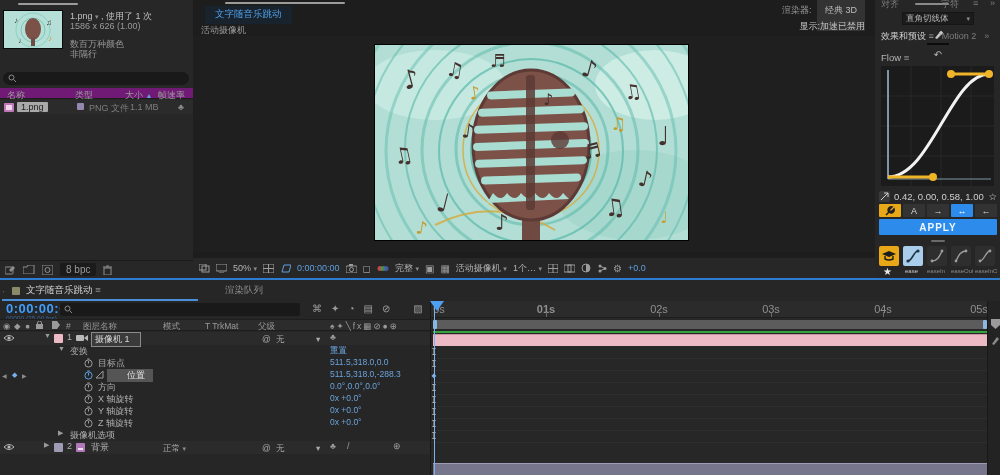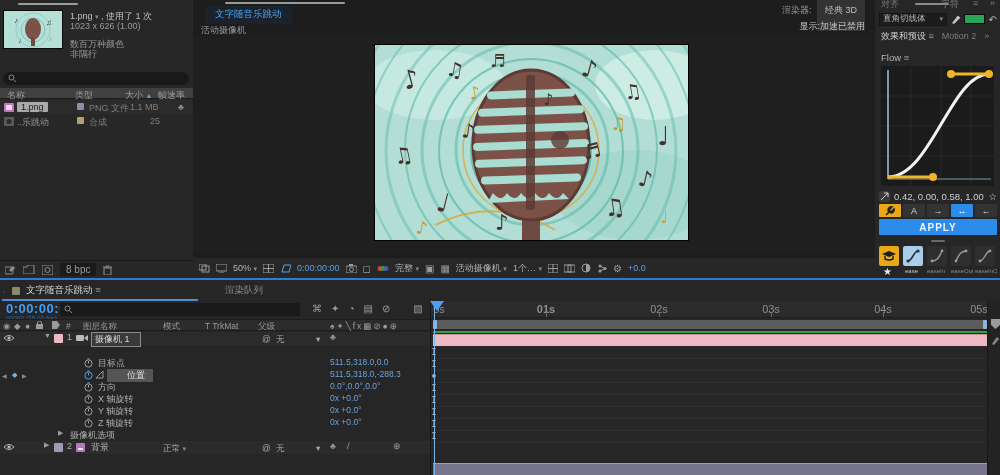--- a/index.html
+++ b/index.html
@@ -15,21 +15,21 @@
   .dim { color:#7d7d7d; }
   .blue { color:#5f9fe0; }
   .vdiv { position:absolute; background:#141414; }
   .grip { position:absolute; height:2px; background:#9b9b9b; border-radius:1px; }
 
   
   #project { left:0; top:0; width:193px; height:278px; background:#272727; }
   #proj-thumb { left:3px; top:10px; width:60px; height:39px; background:#0d0d0d; border:1px solid #0a0a0a; }
   .proj-info { position:absolute; left:70px; color:#9a9a9a; font-size:9px; white-space:nowrap; }
   #proj-search { left:3px; top:72px; width:186px; height:13px; background:#191919; border-radius:7px; color:#8a8a8a; display:flex; align-items:center; padding-left:5px; gap:3px;}
-  #proj-header { left:0; top:88px; width:193px; height:11px; background:#404040; border-bottom:1px solid #1c1c1c; font-size:9px; color:#9a9a9a; }
+  #proj-header { left:0; top:88px; width:193px; height:11px; background:#701a75; border-bottom:1px solid #1c1c1c; font-size:9px; color:#9a9a9a; }
   .pcol { position:absolute; top:1px; }
   .prow { position:absolute; left:0; width:193px; height:14px; font-size:9px; color:#969696; }
   .prow .cell { position:absolute; top:2px; white-space:nowrap; }
   #prow1-name { background:#a9a9a9; color:#1c1c1c; padding:0 4px; border-radius:1px; }
   .label-swatch { position:absolute; width:7px; height:7px; top:3px; border-radius:1px; }
   #proj-footer { left:0; top:260px; width:193px; height:18px; background:#272727; border-top:1px solid #1a1a1a; display:flex; align-items:center; gap:7px; padding-left:5px; color:#8f8f8f; }
   .pill { background:#1b1b1b; border-radius:2px; padding:1px 6px; font-size:10px; color:#9a9a9a;}
 
   
   #viewer { left:193px; top:0; width:682px; height:278px; background:#1d1d1d; }
@@ -40,21 +40,21 @@
   #camera-label { position:absolute; left:8px; top:24px; color:#9a9a9a; font-size:9px; }
   #canvas-area { position:absolute; left:0; top:36px; width:682px; height:216px; background:#1f1f1f; }
   #artwork { position:absolute; left:182px; top:9px; width:313px; height:195px; box-shadow:0 0 0 1px #000; }
   #viewer-toolbar { position:absolute; left:0; top:258px; width:682px; height:20px; background:#272727; display:flex; align-items:center; gap:6px; padding:0 6px; font-size:9px; color:#b3b3b3; white-space:nowrap; }
   #viewer-toolbar .i { font-size:10px; color:#9c9c9c; }
   .ddv { color:#8b8b8b; font-size:7px; }
 
   
   #right { left:875px; top:0; width:125px; height:278px; background:#262626; }
   #right-toptabs { position:absolute; left:0; top:0; width:125px; height:9px; overflow:hidden; color:#7d7d7d; font-size:9px; }
-  #font-row { position:absolute; left:4px; top:12px; width:118px; height:14px; display:flex; align-items:center; gap:4px; }
+  #font-row { position:absolute; left:4px; top:12px; width:118px; height:14px; display:flex; align-items:center; gap:4px;flex-direction:column; }
   #font-dd { width:72px; height:13px; background:#1c1c1c; border:1px solid #151515; color:#b9b9b9; font-size:8.5px; display:flex; align-items:center; justify-content:space-between; padding:0 3px; }
   #fill-swatch { width:22px; height:10px; background:#27a455; border:1px solid #0c0c0c; }
   #right-tabs { position:absolute; left:0; top:28px; width:125px; height:16px; display:flex; align-items:center; gap:8px; padding-left:6px; font-size:9px; }
   #flow-title { position:absolute; left:6px; top:52px; color:#b5b5b5; font-size:9.5px; }
   #flow-curve { position:absolute; left:6px; top:66px; width:113px; height:120px; background:#1b1b1b; }
   #flow-values { position:absolute; left:4px; top:190px; width:118px; height:13px; display:flex; align-items:center; gap:4px; color:#cfcfcf; font-size:9.5px; }
   #flow-buttons { position:absolute; left:4px; top:204px; width:118px; height:13px; display:flex; gap:2px; }
   .fbtn { flex:1; height:13px; background:#333; color:#d8d8d8; display:flex; align-items:center; justify-content:center; font-size:9px; border-radius:1px; cursor:pointer;}
   .fbtn.yellow { background:#e8a817; color:#222; }
   .fbtn.bluebg { background:#2d8ceb; color:#fff; }
@@ -125,21 +125,21 @@
         <text x="42" y="14" font-size="8" fill="#46302c">♫</text>
         <text x="14" y="32" font-size="8" fill="#46302c">♩</text>
         <text x="44" y="30" font-size="8" fill="#c79a2e">♪</text>
       </svg>
     </div>
     <div class="proj-info" style="top:10px; color:#c0c0c0;">
       <span>1.png</span>
       <span class="ddv">▾</span> ,
       <span>使用了 1 次</span>
     </div>
-    <div class="proj-info" style="top:21px;">1023 x 626 (1.00)</div>
+    <div class="proj-info" style="top:21px;">1586 x 626 (1.00)</div>
     <div class="proj-info" style="top:38px;">数百万种颜色</div>
     <div class="proj-info" style="top:48px;">非隔行</div>
 
     <div id="proj-search" class="abs">
       <svg width="9" height="9" viewBox="0 0 9 9">
         <circle cx="3.5" cy="3.5" r="2.5" fill="none" stroke="#8a8a8a"></circle>
         <line x1="5.5" y1="5.5" x2="8" y2="8" stroke="#8a8a8a"></line>
       </svg>
     </div>
 
@@ -155,32 +155,20 @@
         <svg width="10" height="9" viewBox="0 0 10 9">
             <rect x="0" y="0" width="10" height="9" rx="1" fill="#c278b8"></rect>
             <rect x="2" y="2" width="6" height="5" fill="#efd7ec"></rect>
           </svg>
       </span>
       <span class="cell" id="prow1-name" style="left:17px;">1.png</span>
       <span class="label-swatch" style="left:77px; background:#9588b0;"></span>
       <span class="cell" style="left:89px; color:#7d7d7d;">PNG 文件</span>
       <span class="cell" style="left:130px; color:#7d7d7d;">1.1 MB</span>
       <span class="cell" style="left:178px; color:#8d8d8d;">♣</span>
-    </div>
-    <div class="prow" style="top:114px;">
-      <span class="cell" style="left:4px; top:3px;">
-        <svg width="10" height="9" viewBox="0 0 10 9">
-            <rect x="0" y="0" width="10" height="9" rx="1" fill="#5a5a5a"></rect>
-            <circle cx="5" cy="4.5" r="2.5" fill="#2c2c2c"></circle>
-          </svg>
-      </span>
-      <span class="cell" style="left:17px;">..乐跳动</span>
-      <span class="label-swatch" style="left:77px; background:#b1a16b;"></span>
-      <span class="cell" style="left:89px; color:#7d7d7d;">合成</span>
-      <span class="cell" style="left:150px; color:#7d7d7d;">25</span>
     </div>
 
     <div id="proj-footer" class="abs">
       <span>
         <svg width="11" height="10" viewBox="0 0 11 10">
             <rect x="0" y="2" width="8" height="7" rx="1" fill="none" stroke="#8f8f8f"></rect>
             <path d="M4 5 8 1 10 3 6 7 Z" fill="#8f8f8f"></path>
           </svg>
       </span>
       <span>
@@ -549,20 +537,25 @@
             <path d="M8 4 L12 1 V7 Z" fill="#b9b9b9"></path>
           </svg>
       </span>
       <span class="nm namebox" style="left:91px; top:0;">摄像机 1</span>
       <span class="ddbox" style="left:262px; top:2px;">@</span>
       <span class="ddbox" style="left:276px; top:2px;"><span>无</span></span>
       <span class="ddbox" style="left:316px; top:2px;">▾</span>
       <span class="nm sw" style="left:330px;">♣</span>
     </div>
 
+    <div class="tl-row" style="top:65px;">
+      <span class="nm" style="left:58px; color:#9a9a9a; font-size:7px;">▼</span>
+      <span class="nm" style="left:70px;">变换</span>
+      <span class="val">重置</span>
+    </div>
     <div class="tl-row" style="top:77px;">
       <span class="nm" style="left:84px; top:1px;">
         <svg width="9" height="10" viewBox="0 0 9 10">
             <circle cx="4.5" cy="5.5" r="3.6" fill="none" stroke="#9a9a9a"></circle>
             <line x1="4.5" y1="5.5" x2="4.5" y2="3" stroke="#9a9a9a"></line>
             <line x1="3.2" y1="1" x2="5.8" y2="1" stroke="#9a9a9a"></line>
           </svg>
       </span>
       <span class="nm" style="left:98px;">目标点</span>
       <span class="val">511.5,318.0,0.0</span>

